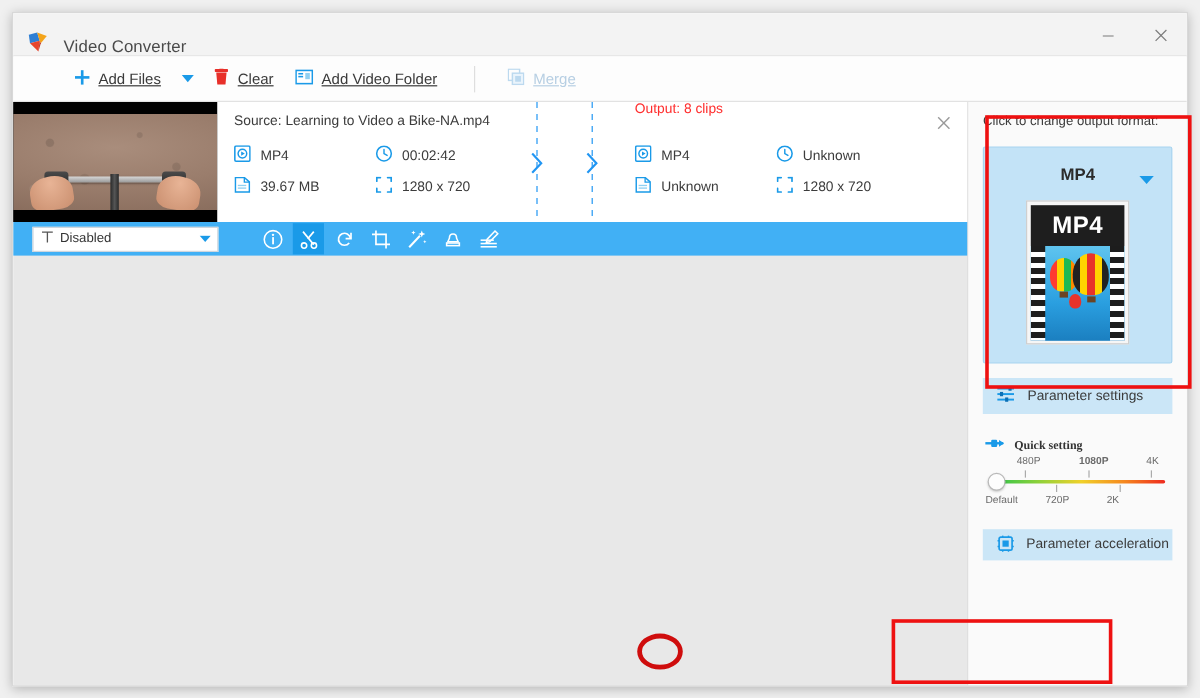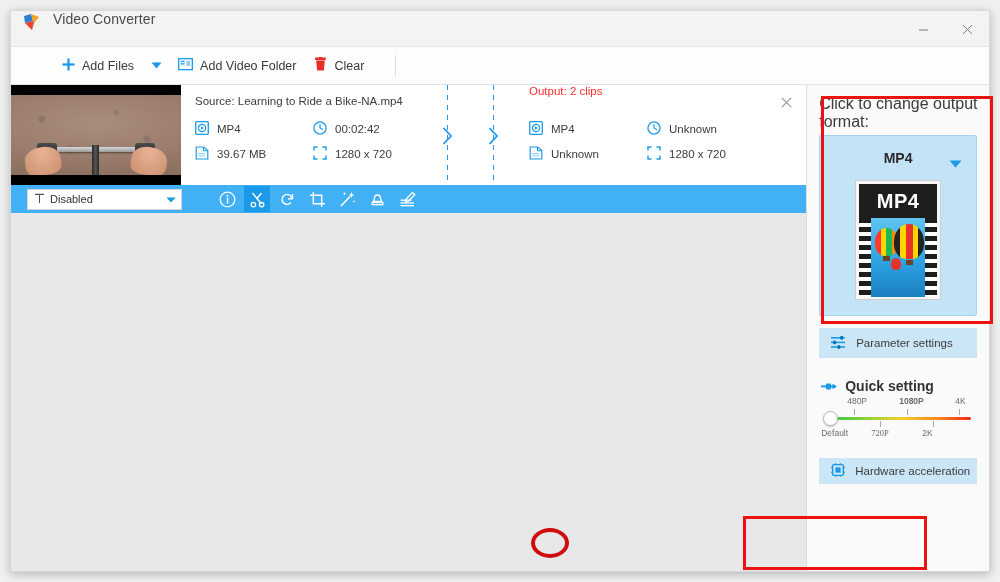--- a/index.html
+++ b/index.html
@@ -25,21 +25,21 @@
     box-shadow:0 2px 9px rgba(0,0,0,.25);
     overflow:hidden;
   }
 
   
   .titlebar {
     position:relative;
     height:36px;
     background:#f3f3f3;
     border-bottom:1px solid #e4e4e4;
-    display:flex; align-items:flex-start;
+    display:flex; align-items:flex-end;
   }
   .app-logo { margin-left:10px; width:22px; height:22px; position:relative; }
   .app-title {
     margin-left:10px;
     font-size:14px;
     color:#4a4a4a;
     letter-spacing:.1px;
   }
   .win-btns { position:absolute; right:0; top:0; height:36px; display:flex; }
   .win-btn {
@@ -55,20 +55,21 @@
     height:38px;
     background:#fdfdfd;
     border-bottom:1px solid #e2e2e2;
     display:flex; align-items:center;
   }
   .tb-item {
     display:flex; align-items:center;
     height:54px; padding:0 9px;
     font-size:12.5px; color:#3a3a3a;
     cursor:default;
+    text-decoration:underline;
   }
   .tb-item.disabled { color:#b7cfe3; }
   .tb-item .lbl { margin-left:7px; }
   .tb-first { margin-left:42px; }
   .tb-caret {
     width:26px; height:38px;
     display:flex; align-items:center; justify-content:center;
     cursor:default;
   }
   .tb-sep {
@@ -229,22 +230,22 @@
     position:relative;
     width:182px;
     background:#fafafa;
   }
   .fmt-wrap {
     position:relative;
     margin:4px 6px 0 6px;
     padding:6px 0 0 0;
   }
   .fmt-label {
-    font-size:16px; color:#3c3c3c;
-    margin-left:6px; margin-bottom:4px;
+    font-size:11px; color:#3c3c3c;
+    margin-left:6px; margin-bottom:15px;
   }
   .fmt-card {
     position:relative;
     margin:0 6px;
     height:181px;
     background:#c3e3f7;
     border:1px solid #a8d4ef;
     border-radius:2px;
   }
   .fmt-name {
@@ -310,21 +311,21 @@
     display:flex; align-items:center;
     padding-left:12px;
     font-size:11.5px; color:#3c3c3c;
     cursor:default;
   }
   .param-btn .plbl { margin-left:10px; }
 
   .quick-head {
     display:flex; align-items:flex-end;
     margin:20px 0 0 14px;
-    font-size:14px; font-weight:bold; color:#333;
+    font-size:10px; font-weight:bold; color:#333;font-family:Liberation Serif, serif;
   }
   .quick-head .qlbl { margin-left:8px; }
 
   .slider-zone { position:relative; margin:2px 14px 0 14px; height:48px; }
   .slider-track {
     position:absolute; left:10px; right:4px; top:21px; height:3px;
     background:linear-gradient(90deg,#35c44a 0%,#8fd13a 25%,#f0d12a 50%,#f58a1f 75%,#ee2a1f 100%);
     border-radius:2px;
   }
   .tick {
@@ -423,40 +424,50 @@
         </span>
         <span class="lbl">Add Files</span>
       </div>
       <div class="tb-caret">
         <svg width="11" height="7" viewBox="0 0 11 7">
             <path d="M0.5 0.5 L10.5 0.5 L5.5 6.5 Z" fill="#1a9ae8"></path>
           </svg>
       </div>
       <div class="tb-item">
         <span>
+          <svg width="13" height="14" viewBox="0 0 13 14">
+            <rect x="1" y="0.6" width="11" height="2.3" rx="0.6" fill="#e8302a"></rect>
+            <rect x="4.6" y="0" width="3.8" height="1.4" rx="0.5" fill="#e8302a"></rect>
+            <path d="M2.2 3.4 L10.8 3.4 L9.9 13.4 L3.1 13.4 Z" fill="#e8302a"></path>
+          </svg>
+        </span>
+        <span class="lbl">Clear</span>
+      </div>
+      <div class="tb-item">
+        <span>
           <svg width="15" height="14" viewBox="0 0 15 14">
             <rect x="0.7" y="1.7" width="13.6" height="11" fill="#fff" stroke="#1a9ae8" stroke-width="1.3"></rect>
             <rect x="2.6" y="3.8" width="4" height="1.3" fill="#1a9ae8"></rect>
             <rect x="2.6" y="6.2" width="4" height="1.3" fill="#1a9ae8"></rect>
             <rect x="8.4" y="3.8" width="3.8" height="5.2" fill="#8fd0f2"></rect>
           </svg>
         </span>
         <span class="lbl">Add Video Folder</span>
       </div>
-      <div class="tb-item">
+      <div class="tb-sep"></div>
+      <div class="tb-item disabled">
         <span>
-          <svg width="13" height="14" viewBox="0 0 13 14">
-            <rect x="1" y="0.6" width="11" height="2.3" rx="0.6" fill="#e8302a"></rect>
-            <rect x="4.6" y="0" width="3.8" height="1.4" rx="0.5" fill="#e8302a"></rect>
-            <path d="M2.2 3.4 L10.8 3.4 L9.9 13.4 L3.1 13.4 Z" fill="#e8302a"></path>
+          <svg width="14" height="14" viewBox="0 0 14 14">
+            <rect x="0.6" y="0.6" width="9.4" height="9.4" fill="none" stroke="#bcd9ef" stroke-width="1.2"></rect>
+            <rect x="4" y="4" width="9.4" height="9.4" fill="#eaf4fc" stroke="#bcd9ef" stroke-width="1.2"></rect>
+            <rect x="6.3" y="6.3" width="4.8" height="4.8" fill="#bcd9ef"></rect>
           </svg>
         </span>
-        <span class="lbl">Clear</span>
-      </div>
-      <div class="tb-sep"></div>
+        <span class="lbl">Merge</span>
+      </div>
     </div>
 
     <div class="body-split">
 
       <div class="list-area">
 
         <div class="file-card">
 
           <div class="thumb">
             <div class="road"></div>
@@ -465,21 +476,21 @@
             <div class="grip-l"></div>
             <div class="grip-r"></div>
             <div class="stem"></div>
             <div class="hand-l"></div>
             <div class="hand-r"></div>
             <div class="bb t"></div>
             <div class="bb b"></div>
           </div>
 
           <div class="card-info">
-            <div class="src-title">Source: Learning to Ride a Bike-NA.mp4</div>
+            <div class="src-title">Source: Learning to Video a Bike-NA.mp4</div>
 
             <div class="meta-grid left">
               <div class="meta">
                 <span>
                   <svg width="14" height="14" viewBox="0 0 14 14">
                     <rect x="0.7" y="0.7" width="12.6" height="12.6" rx="1" fill="none" stroke="#1a9ae8" stroke-width="1.3"></rect>
                     <circle cx="7" cy="7" r="3.6" fill="none" stroke="#1a9ae8" stroke-width="1.2"></circle>
                     <path d="M6 5.2 L9 7 L6 8.8 Z" fill="#1a9ae8"></path>
                   </svg>
                 </span>
@@ -522,21 +533,21 @@
                   <path d="M1.5 1 L9 9 L1.5 17" fill="none" stroke="#2196f3" stroke-width="1.8"></path>
                 </svg>
             </div>
             <div class="chev c2">
               <svg width="11" height="18" viewBox="0 0 11 18">
                   <path d="M1.5 1 L9 9 L1.5 17" fill="none" stroke="#2196f3" stroke-width="1.8"></path>
                 </svg>
             </div>
 
             <div style="position:absolute; left:348px; top:0;">
-              <div class="out-title">Output: 2 clips</div>
+              <div class="out-title">Output: 8 clips</div>
             </div>
 
             <div class="meta-grid right">
               <div class="meta">
                 <span>
                   <svg width="14" height="14" viewBox="0 0 14 14">
                     <rect x="0.7" y="0.7" width="12.6" height="12.6" rx="1" fill="none" stroke="#1a9ae8" stroke-width="1.3"></rect>
                     <circle cx="7" cy="7" r="3.6" fill="none" stroke="#1a9ae8" stroke-width="1.2"></circle>
                     <path d="M6 5.2 L9 7 L6 8.8 Z" fill="#1a9ae8"></path>
                   </svg>
@@ -709,33 +720,33 @@
           <div class="tick up" style="left:33px;"></div>
           <div class="tick up" style="left:86px;"></div>
           <div class="tick up" style="left:138px;"></div>
           <div class="tick dn" style="left:59px;"></div>
           <div class="tick dn" style="left:112px;"></div>
 
           <div class="slider-track"></div>
           <div class="slider-knob"></div>
 
           <div class="sl-lbl bot" style="left:0px;">Default</div>
-          <div class="sl-lbl bot" style="left:50px;font-family:Liberation Serif, serif;">720P</div>
+          <div class="sl-lbl bot" style="left:50px;">720P</div>
           <div class="sl-lbl bot" style="left:101px;">2K</div>
         </div>
 
         <div class="hw-btn">
           <span>
             <svg width="14" height="14" viewBox="0 0 14 14">
               <rect x="1.6" y="1.6" width="10.8" height="10.8" rx="1.4" fill="none" stroke="#1a9ae8" stroke-width="1.4"></rect>
               <rect x="4.4" y="4.4" width="5.2" height="5.2" fill="#1a9ae8"></rect>
               <path d="M4.6 0.2 L4.6 1.6 M9.4 0.2 L9.4 1.6 M4.6 12.4 L4.6 13.8 M9.4 12.4 L9.4 13.8 M0.2 4.6 L1.6 4.6 M0.2 9.4 L1.6 9.4 M12.4 4.6 L13.8 4.6 M12.4 9.4 L13.8 9.4" stroke="#1a9ae8" stroke-width="1.2"></path>
             </svg>
           </span>
-          <span class="hlbl">Hardware acceleration</span>
+          <span class="hlbl">Parameter acceleration</span>
         </div>
 
       </div>
     </div>
 
   </div>
 
   <div class="anno-rect" id="anno-format"></div>
   <div class="anno-rect" id="anno-run"></div>
   <div class="anno-ellipse" id="anno-dropdown"></div>

